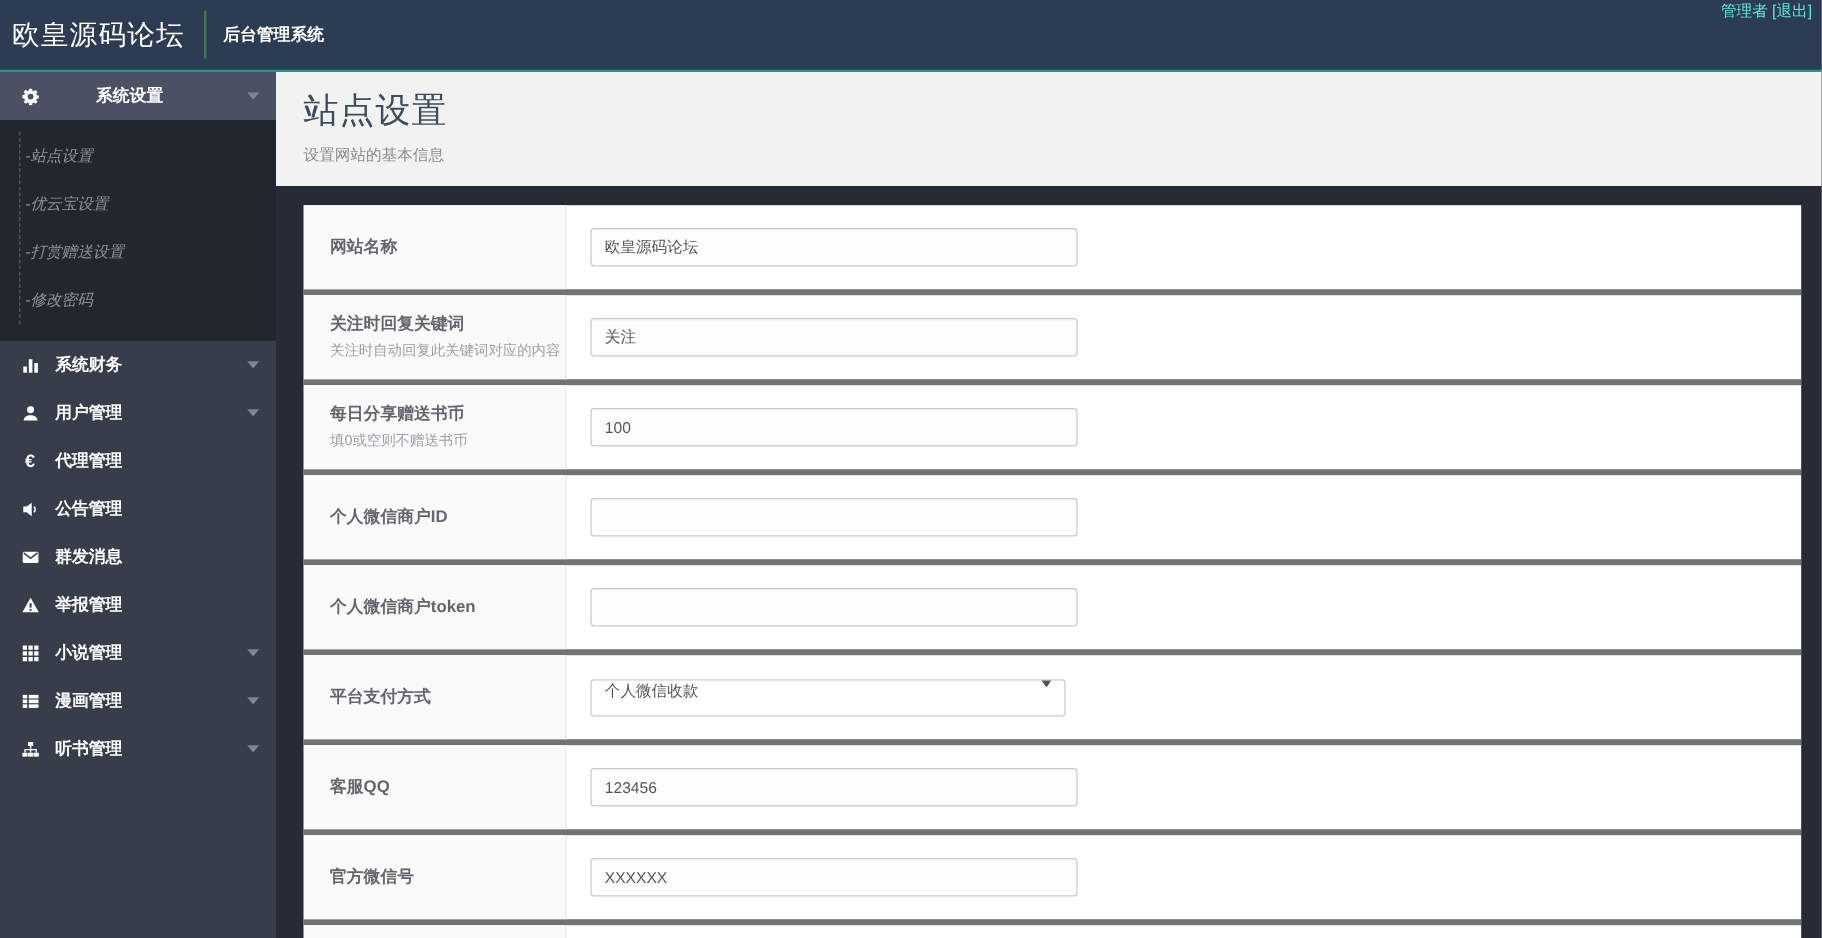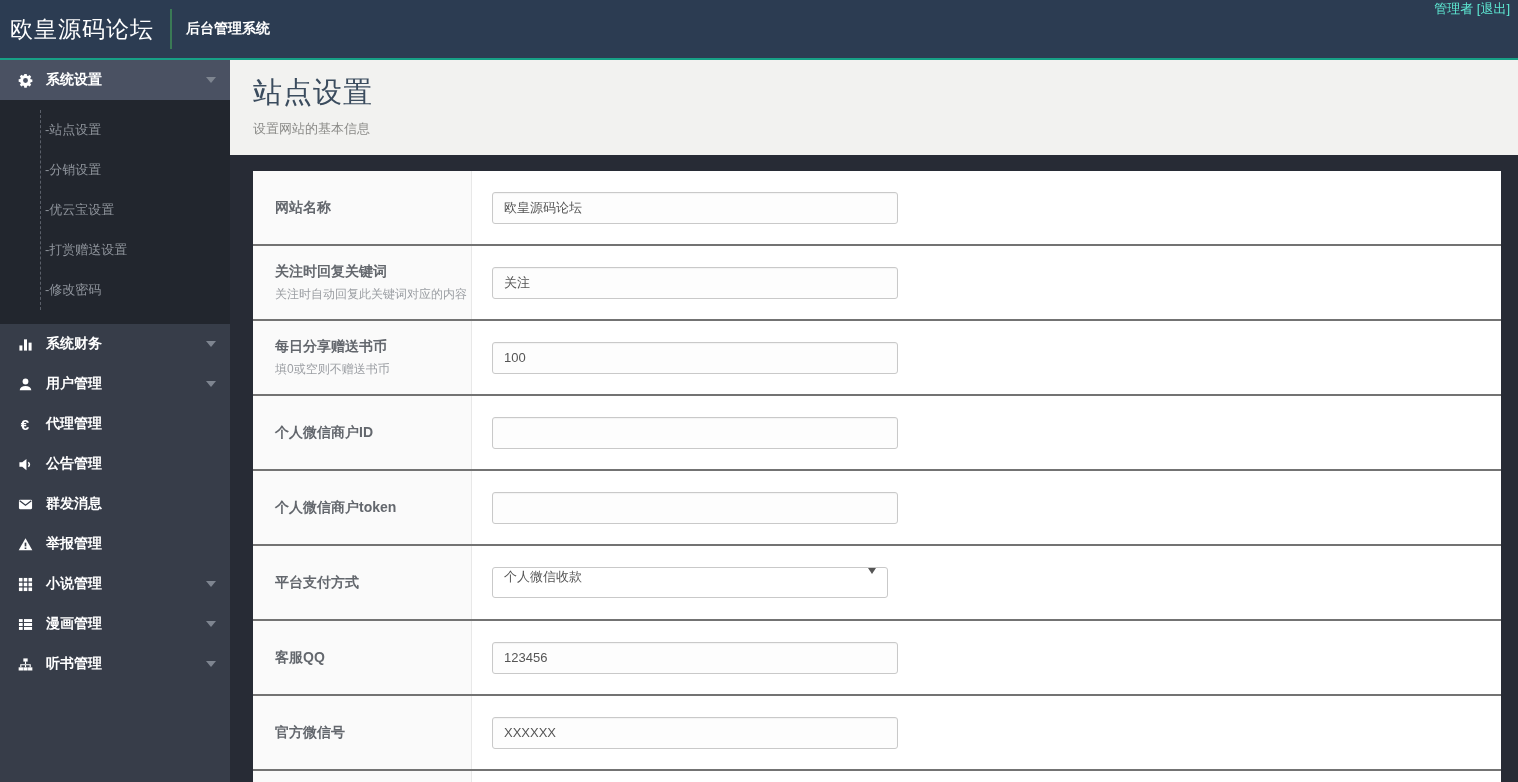--- a/index.html
+++ b/index.html
@@ -12,39 +12,39 @@
   .brand .logo { color:#fff; font-size:23px; letter-spacing:1px; }
   .brand .divider { width:2px; height:40px; background:#3a7a55; margin:0 14px 0 16px; }
   .brand .subtitle { color:#fff; font-size:14px; font-weight:bold; }
   .user-menu { position:absolute; top:0; right:8px; color:#5eead4; font-size:13px; }
   .user-menu span { cursor:pointer; }
   .accent-line { position:absolute; top:58px; left:0; width:100%; height:2px; background:#17a086; z-index:6; }
 
   
   .sidebar { position:absolute; top:60px; left:0; bottom:0; width:230px; background:#373d49; }
   .menu-item { height:40px; display:flex; align-items:center; padding:0 14px; cursor:pointer; }
-  .menu-item.active { background:#4a5162; }
+  .menu-item.active { background:#4a5162;gap:34px; }
   .menu-item .mi { width:22px; display:flex; justify-content:center; align-items:center; }
   .menu-item .mi svg { width:15px; height:15px; fill:#fff; }
   .menu-item .mi .glyph { color:#fff; font-size:15px; font-weight:bold; line-height:1; }
   .menu-item .mlabel { color:#fff; font-size:14px; font-weight:bold; margin-left:10px; }
   .caret { margin-left:auto; width:0; height:0; border-left:5px solid transparent; border-right:5px solid transparent; border-top:6px solid #7e8590; }
   .submenu { background:#22262e; padding:10px 0 14px 0; }
-  .submenu-inner { margin-left:40px; border-left:1px dashed #5a5f69; }
+  .submenu-inner { margin-left:16px; border-left:1px dashed #5a5f69;font-style:italic; }
   .submenu-item { color:#8f949c; font-size:13px; padding:11px 0 11px 4px; cursor:pointer; }
 
   
   .page-header { position:absolute; top:60px; left:230px; right:0; height:95px; background:#f2f2f0; padding:13px 0 0 23px; }
   .page-title { font-size:29px; color:#3b4c5e; font-weight:normal; letter-spacing:1px; }
   .page-subtitle { margin-top:7px; font-size:13px; color:#8b8b88; }
 
   
   .content { position:absolute; top:155px; left:230px; right:0; bottom:0; background:#272b35; }
   .panel { margin:16px 17px 0 23px; height:calc(100% - 16px); background:#fff; display:flex; flex-direction:column; overflow:hidden; }
-  .form-row { display:flex; height:75px; border-bottom:2px solid #737373; flex-shrink:0; }
+  .form-row { display:flex; height:75px; border-bottom:5px solid #737373; flex-shrink:0; }
   .form-row.filler { flex:1; border-bottom:none; height:auto; }
   .label-cell { width:219px; flex-shrink:0; background:#fafafa; border-right:1px solid #e8e8e8; display:flex; flex-direction:column; justify-content:center; padding-left:22px; }
   .flabel { font-size:14px; font-weight:bold; color:#63676d; }
   .fhint { font-size:12px; color:#9b9ea3; margin-top:5px; }
   .field-cell { flex:1; display:flex; align-items:center; padding-left:20px; }
   .text-input { width:406px; height:32px; border:1px solid #c9c9c9; border-radius:3px; background:#fdfdfd; padding:0 11px; font-size:13px; color:#555; font-family:"Liberation Sans","DejaVu Sans",sans-serif; box-shadow:inset 0 1px 1px rgba(0,0,0,.04); outline:none; }
   .select-box { width:396px; height:31px; border:1px solid #c9c9c9; border-radius:3px; background:#fff; display:flex; align-items:flex-start; padding:0 11px; font-size:13px; color:#555; cursor:pointer; position:relative; }
   .select-caret { margin-left:auto; width:0; height:0; border-left:4px solid transparent; border-right:4px solid transparent; border-top:6px solid #555; }
 </style>
 </head>
@@ -71,21 +71,20 @@
           <path fill-rule="evenodd" d="M6.7 1h2.6l.3 1.8 1.2.5 1.5-1.1 1.8 1.8-1.1 1.5.5 1.2 1.8.3v2.6l-1.8.3-.5 1.2 1.1 1.5-1.8 1.8-1.5-1.1-1.2.5-.3 1.8H6.7l-.3-1.8-1.2-.5-1.5 1.1-1.8-1.8 1.1-1.5-.5-1.2L.7 9.3V6.7l1.8-.3.5-1.2L1.9 3.7 3.7 1.9l1.5 1.1 1.2-.5L6.7 1zM8 5.4A2.6 2.6 0 1 0 8 10.6 2.6 2.6 0 0 0 8 5.4z"></path>
         </svg>
     </span>
     <span class="mlabel">系统设置</span>
     <span class="caret"></span>
   </div>
 
   <div class="submenu">
     <div class="submenu-inner">
       <div class="submenu-item">-站点设置</div>
-      <div class="submenu-item">-分销设置</div>
       <div class="submenu-item">-优云宝设置</div>
       <div class="submenu-item">-打赏赠送设置</div>
       <div class="submenu-item">-修改密码</div>
     </div>
   </div>
 
 
   <div class="menu-item">
     <span class="mi">
       <svg viewBox="0 0 16 16">

